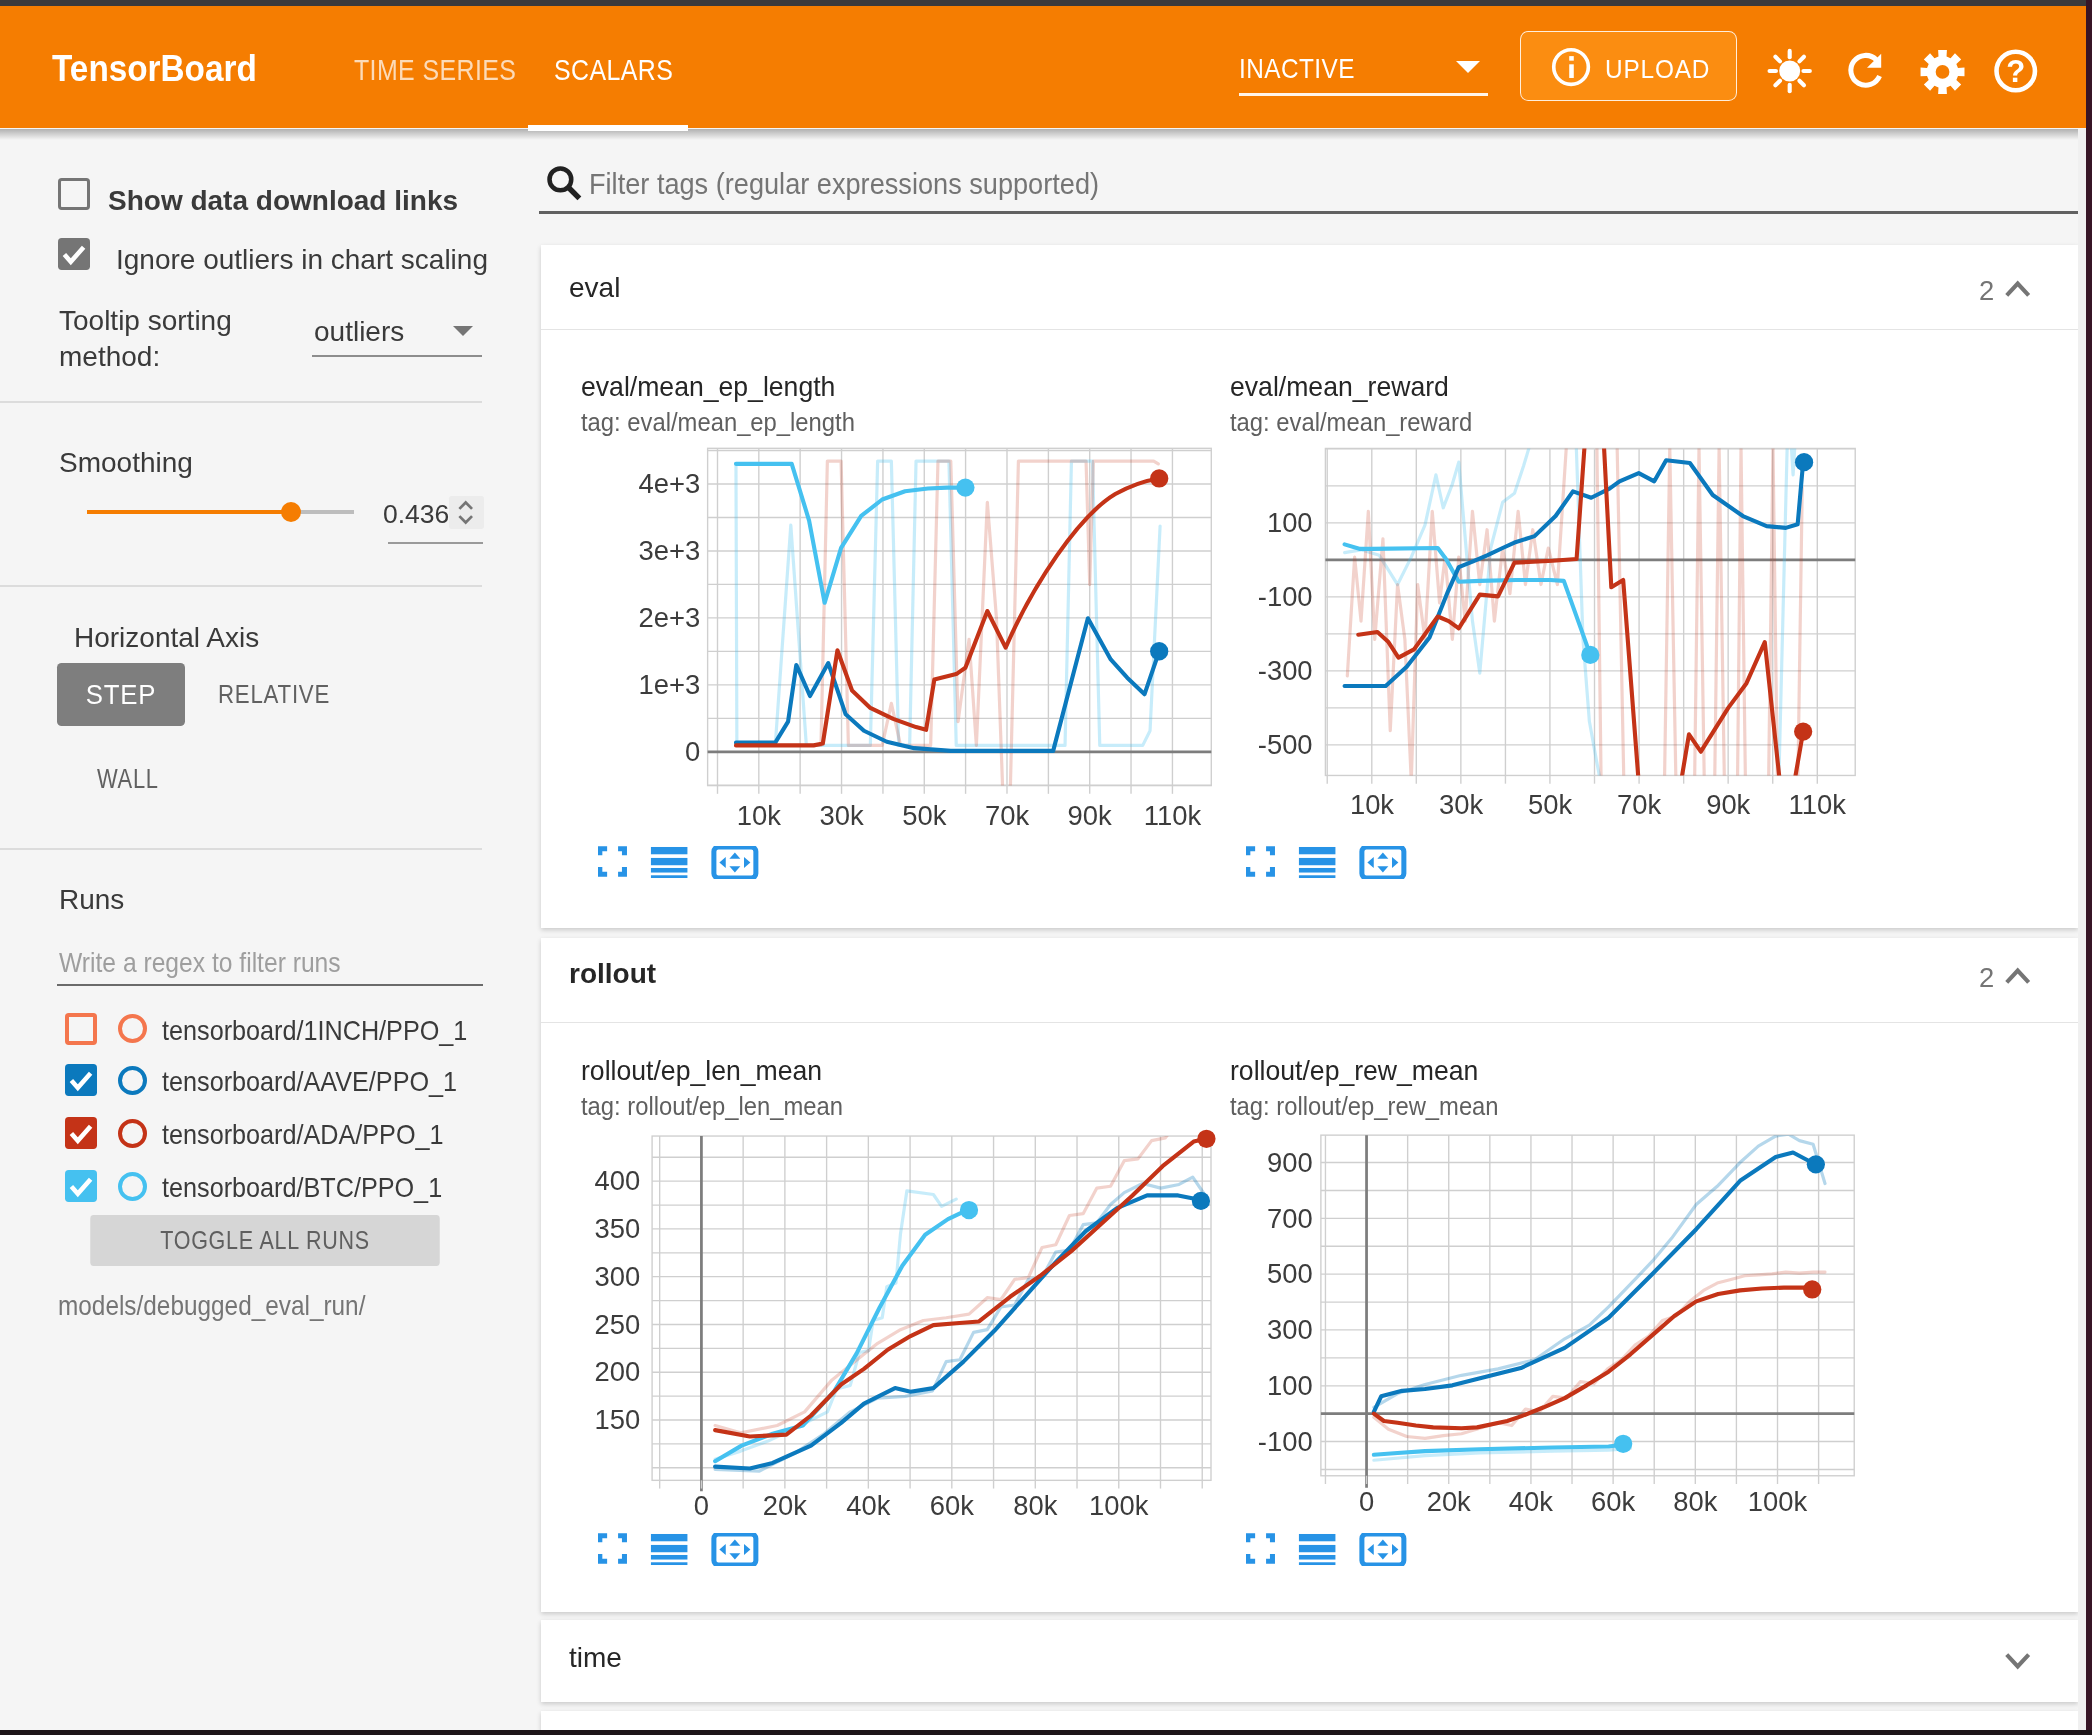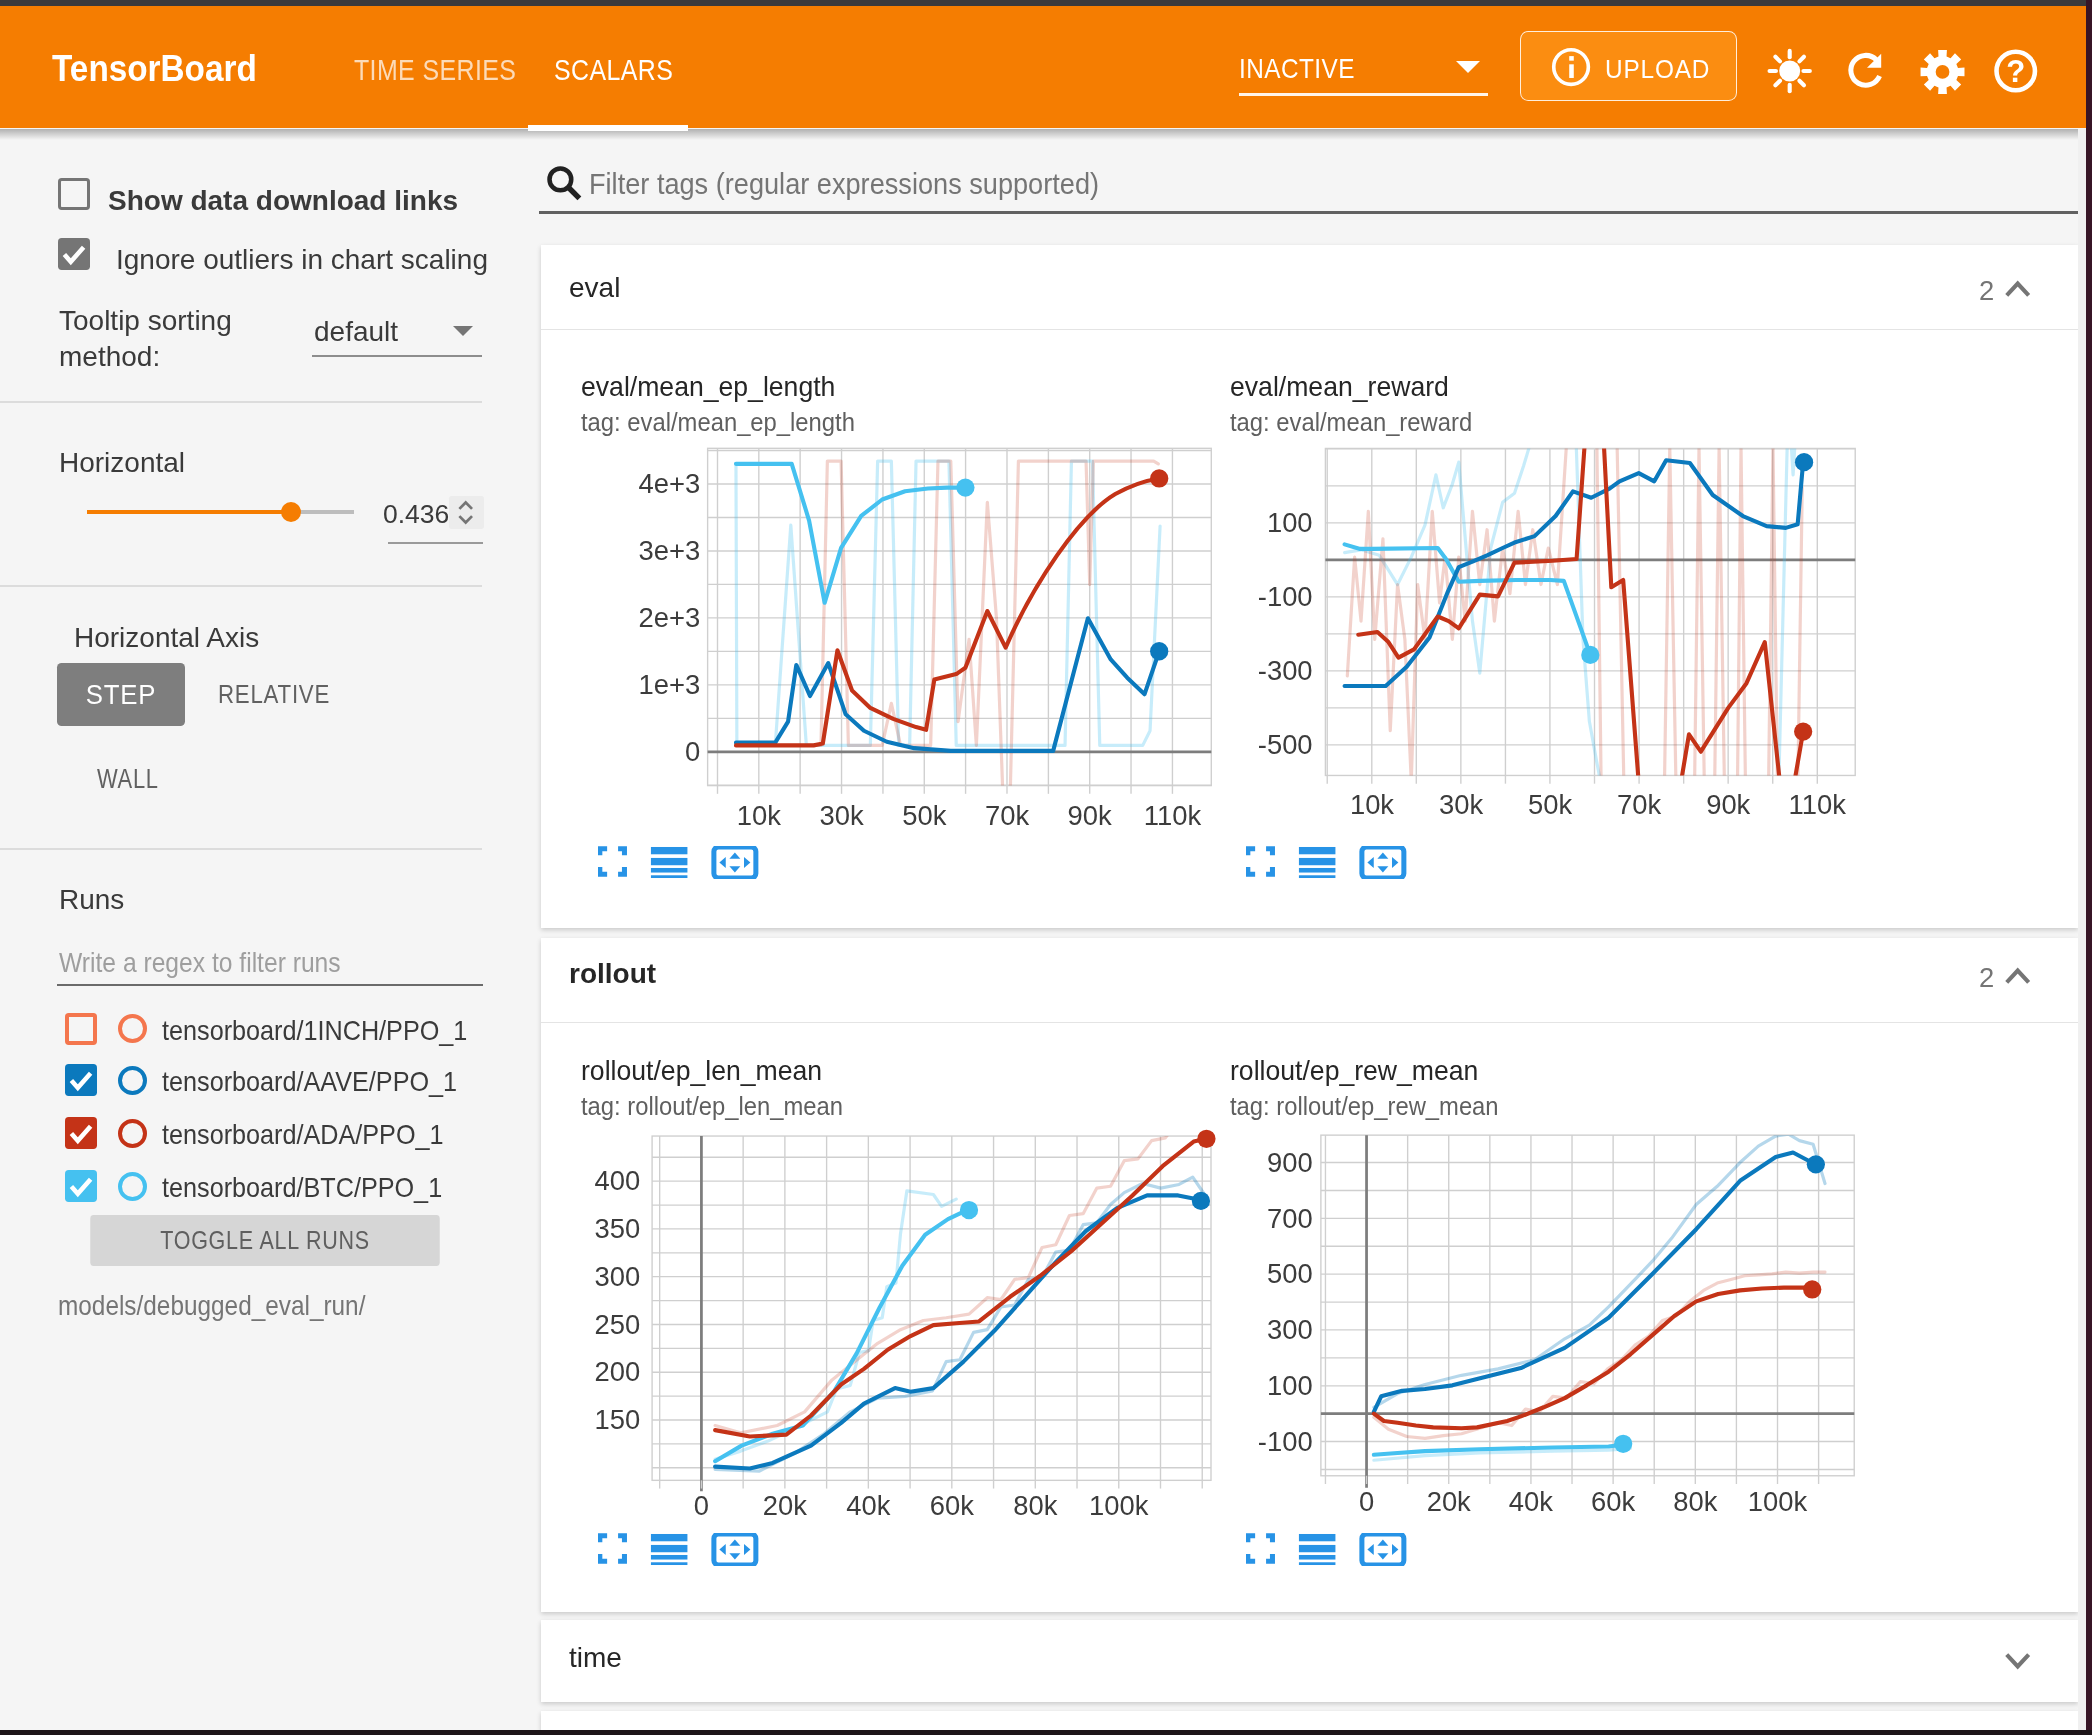--- a/index.html
+++ b/index.html
@@ -81,26 +81,26 @@
 
     <div class="abs cb" style="left:58px;top:49px;border:3.7px solid #757575;background:#f5f5f5;"></div>
     <div class="abs sbtext" style="left:108px;top:56px;font-weight:bold;">Show data download links</div>
     <div class="abs cb" style="left:58px;top:109px;background:#757575;"></div>
     <svg class="abs" style="left:58px;top:109px" width="32" height="32" viewBox="0 0 35 35">
         <path d="M7 18 L14 26 L28 10" stroke="#fff" stroke-width="5" fill="none"></path>
       </svg>
     <div class="abs sbtext" style="left:116px;top:115px;">Ignore outliers in chart scaling</div>
 
     <div class="abs sbtext" style="left:59px;top:174px;line-height:36px;">Tooltip sorting<br>method:</div>
-    <div class="abs sbtext" style="left:314px;top:187px;">default</div>
+    <div class="abs sbtext" style="left:314px;top:187px;">outliers</div>
     <div class="abs" style="left:453px;top:197px;width:0;height:0;border-left:10px solid transparent;border-right:10px solid transparent;border-top:10px solid #757575;"></div>
     <div class="abs" style="left:312px;top:226px;width:170px;height:1.8px;background:#8d8d8d;"></div>
     <div class="abs divider" style="top:272px;"></div>
 
-    <div class="abs sbtext" style="left:59px;top:318px;">Horizontal</div>
+    <div class="abs sbtext" style="left:59px;top:318px;">Smoothing</div>
     <div class="abs" style="left:87px;top:381px;width:205px;height:3.7px;background:#f57d01;"></div>
     <div class="abs" style="left:291px;top:381px;width:63px;height:3.7px;background:#bdbdbd;"></div>
     <div class="abs" style="left:281px;top:373px;width:20px;height:20px;border-radius:50%;background:#f57d01;"></div>
     <div class="abs sbtext" style="left:383px;top:370px;font-size:26.5px;">0.436</div>
     <div class="abs" style="left:449px;top:367px;width:35px;height:33px;background:#ececec;border-radius:2.7px;"></div>
     <svg class="abs" style="left:452px;top:369px" width="27.4" height="29" viewBox="0 0 30 32">
         <path d="M8 12 L15 5 L22 12" stroke="#757575" stroke-width="3" fill="none"></path>
         <path d="M8 20 L15 27 L22 20" stroke="#757575" stroke-width="3" fill="none"></path>
       </svg>
     <div class="abs" style="left:388px;top:413px;width:95px;height:1.8px;background:#9a9a9a;"></div>

